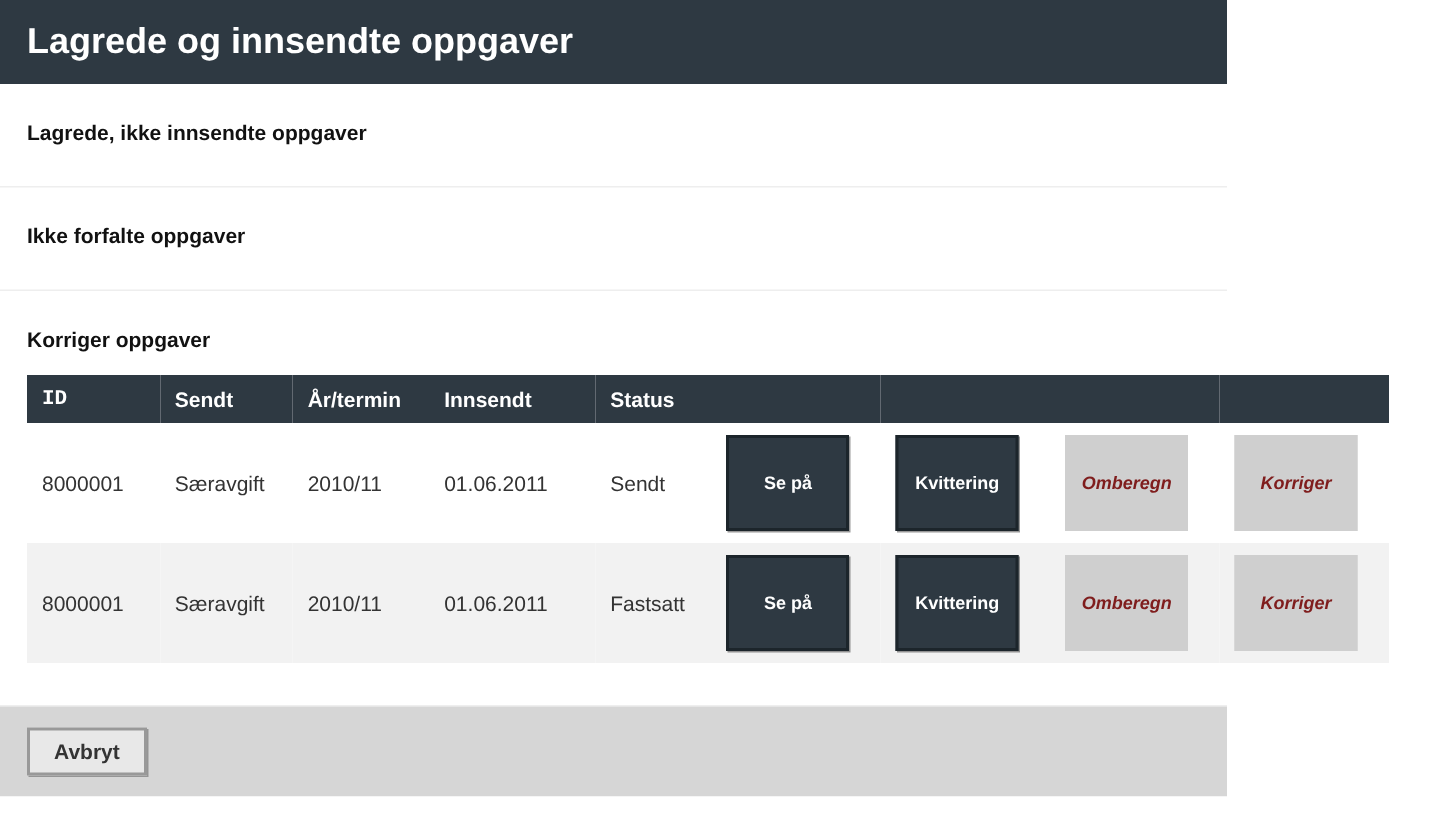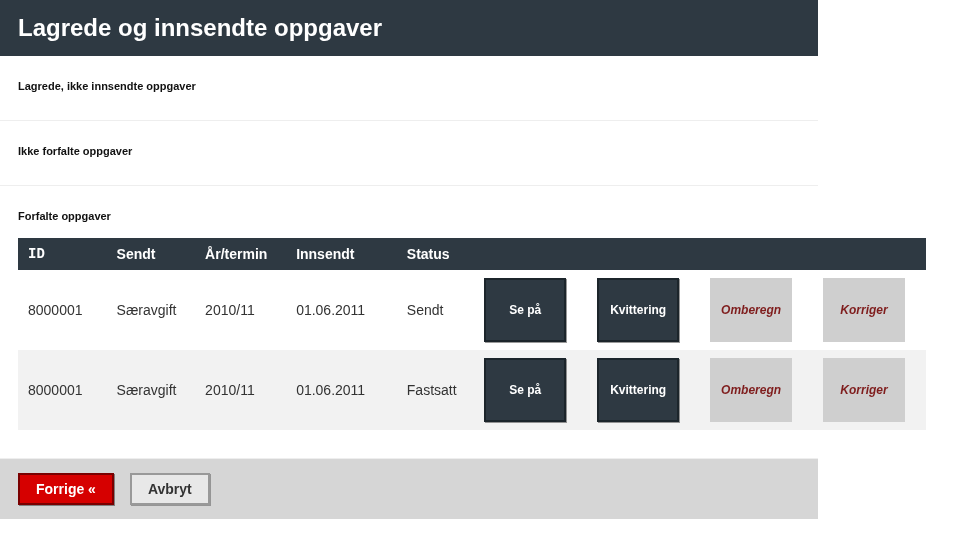--- a/index.html
+++ b/index.html
@@ -11,21 +11,21 @@
     padding: 14px 18px;
     font-size: 24px;
     font-weight: bold;
   }
   .section {
     padding: 24px 18px 28px 18px;
     border-bottom: 1px solid #eee;
   }
   .section:last-of-type { border-bottom: none; }
   .section-title {
-    font-size: 11px;
+    font-size: 14px;
     font-weight: bold;
     color: #111;
   }
   .table-wrap {
     margin-top: 16px;
   }
   table {
     width: 908px;
     border-collapse: collapse;
   }
@@ -113,21 +113,21 @@
 
   <div class="section">
     <div class="section-title">Lagrede, ikke innsendte oppgaver</div>
   </div>
 
   <div class="section">
     <div class="section-title">Ikke forfalte oppgaver</div>
   </div>
 
   <div class="section">
-    <div class="section-title">Forfalte oppgaver</div>
+    <div class="section-title">Korriger oppgaver</div>
 
     <div class="table-wrap">
       <table>
         <thead>
           <tr>
             <th class="col-id">ID</th>
             <th class="col-type">Sendt</th>
             <th class="col-term">År/termin</th>
             <th class="col-submitted">Innsendt</th>
             <th class="col-status">Status</th>
@@ -159,16 +159,15 @@
             <td><span class="btn">Kvittering</span></td>
             <td><span class="btn disabled">Omberegn</span></td>
             <td><span class="btn disabled">Korriger</span></td>
           </tr>
         </tbody>
       </table>
     </div>
   </div>
 
   <div class="footer-bar">
-    <span class="btn-primary">Forrige «</span>
     <span class="btn-secondary">Avbryt</span>
   </div>
 </div>
 
 </body></html>

